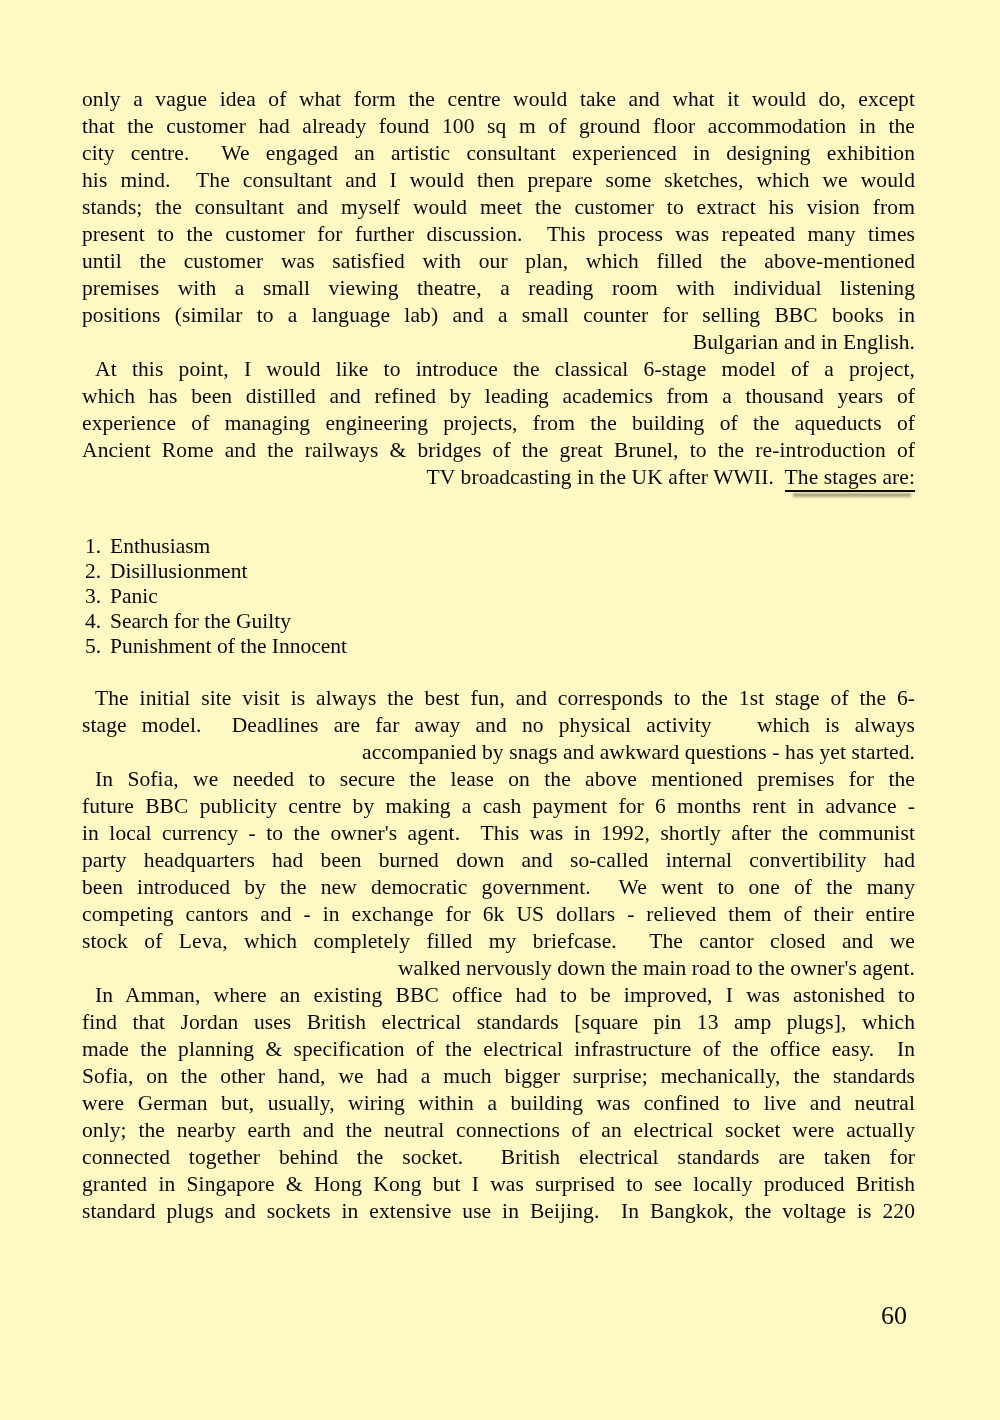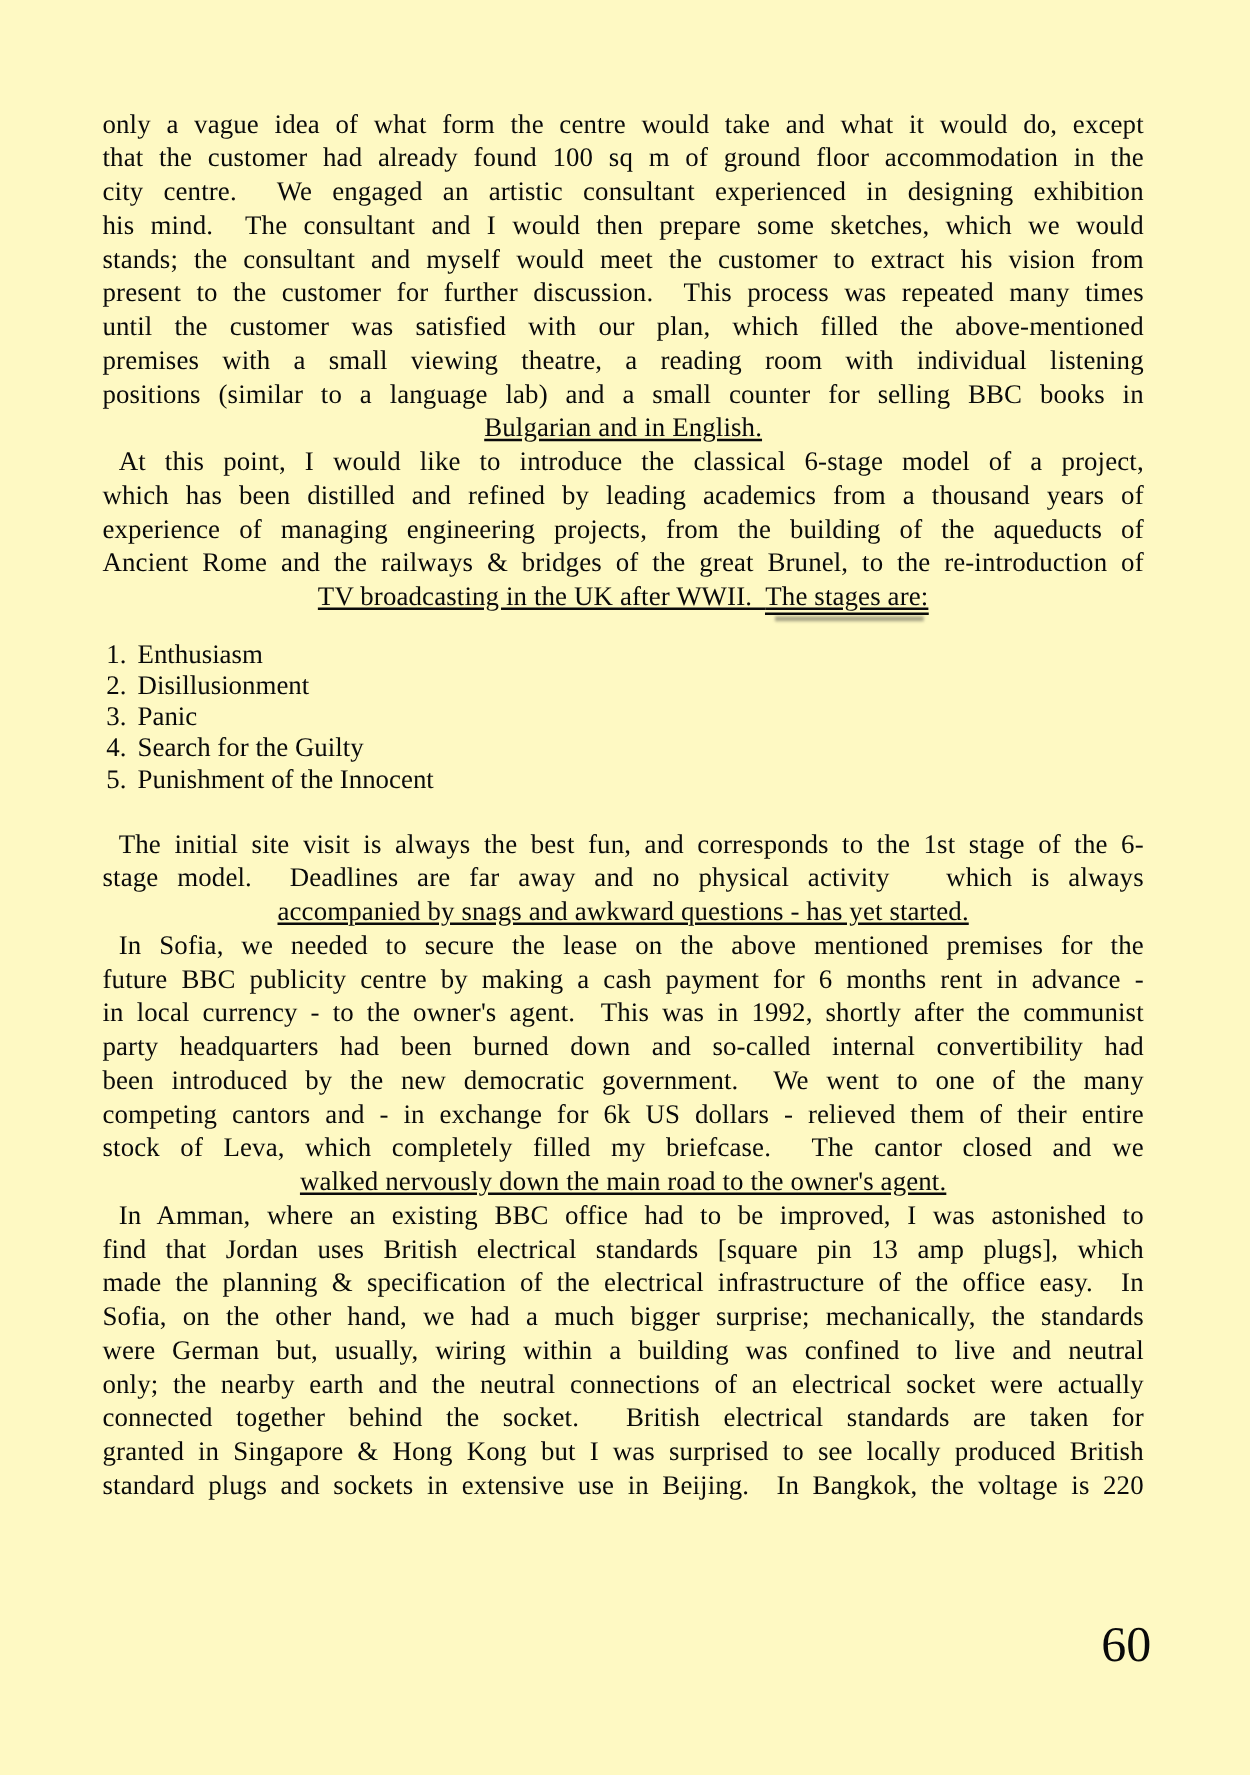--- a/index.html
+++ b/index.html
@@ -21,61 +21,60 @@
   }
   .para { margin: 0; padding: 0; }
   .line {
     font-size: 21.5px;
     line-height: 27px;
     text-align: justify;
     text-align-last: justify;
     letter-spacing: 0.1px;
   }
   .line.last {
-    text-align: center;
+    text-align: right;
     text-align-last: auto;
-    text-decoration: underline;
   }
   .line.indent { text-indent: 13px; }
   .u {
     position: relative;
     border-bottom: 2px solid #0a0a0a;
     padding-bottom: 1px;
     margin-top: 36px;
   }
   
   .u::after {
     content: "";
     position: absolute;
     left: 8px;
     right: 4px;
     bottom: -7px;
     height: 4px;
     background: rgba(45,45,45,0.40);
     filter: blur(1.2px);
   }
   .stages {
-    margin-top: 20px;
+    margin-top: 43px;
     margin-bottom: 26px;
   }
   .stage-item {
     font-size: 21.5px;
     line-height: 25px;
     padding-left: 3px;
     text-align: left;
   }
   .stage-item .num {
     display: inline-block;
     width: 25px;
   }
   .pageno {
     position: absolute;
     left: 881px;
     top: 1299px;
-    font-size: 40px;
+    font-size: 26px;
     line-height: 34px;
     color: #0a0a0a;
   }
 </style>
 </head>
 <body>
 
 <div class="page">
   <div class="textblock">
 

